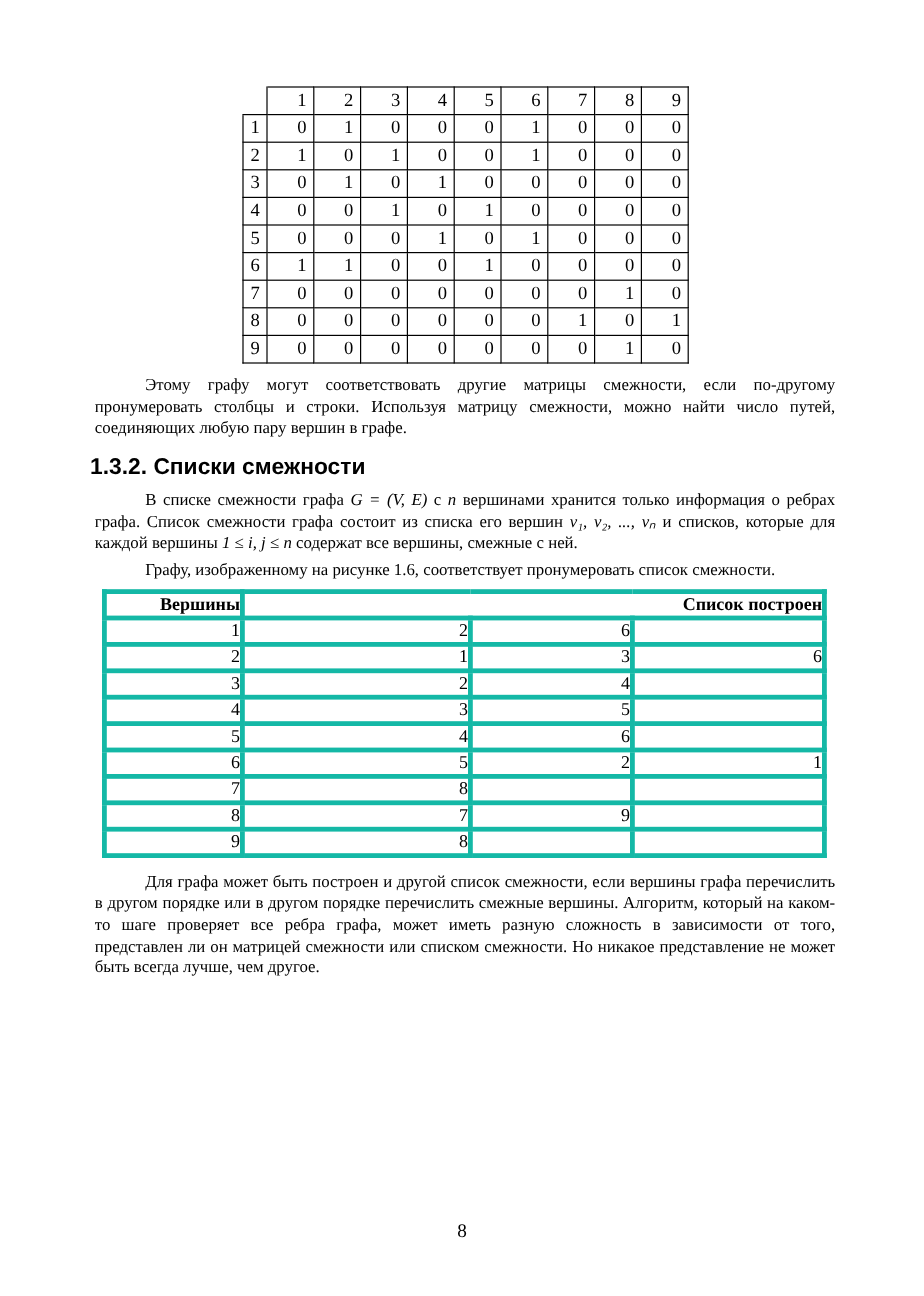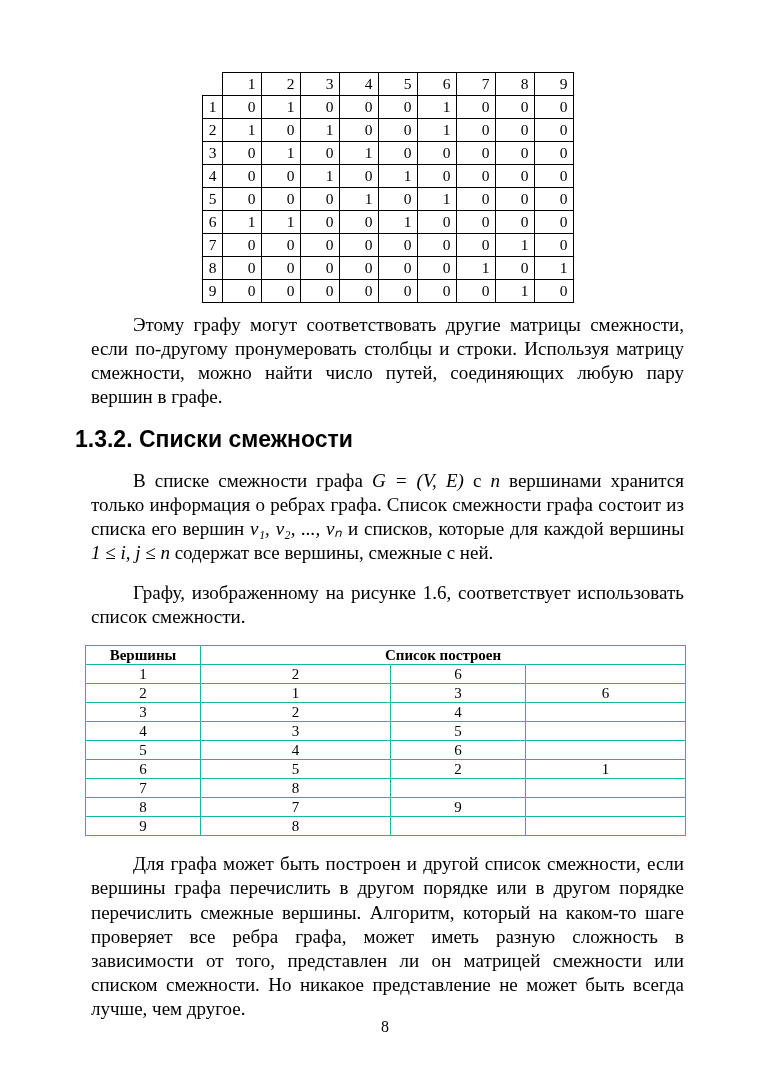--- a/index.html
+++ b/index.html
@@ -15,33 +15,33 @@
   
   .matrix{margin:0 auto 10px;}
   .matrix td{
     border:1px solid #000;width:33px;height:22px;
     text-align:right;padding:0 5px 0 0;font-size:15.5px;line-height:22px;
   }
   .matrix td.rlabel{width:14px;min-width:14px;}
   .matrix td.corner{border-left:none;border-top:none;}
 
   
-  p.body{margin:16px;text-align:justify;text-indent:42px;font-size:19px;line-height:1.27;}
+  p.body{margin:4px;text-align:justify;text-indent:42px;font-size:14px;line-height:1.27;}
   p.body.sp{margin-top:8px;}
   .i{font-style:italic;}
 
   h2.heading{
     font-family:"Liberation Sans", sans-serif;
-    font-size:23px;font-weight:bold;margin:13px 0 8px 0;
+    font-size:19px;font-weight:bold;margin:13px 0 8px 0;
   }
 
   
   .adj{width:600px;margin:7px 0 12px 10px;table-layout:fixed;}
   .adj td{
-    border:1px solid #14b8a6;text-align:center;font-size:15px;
+    border:4px solid #14b8a6;text-align:right;font-size:15px;
     height:18px;line-height:18px;padding:0;overflow:hidden;
   }
   .adj tr.hdr td{font-weight:bold;}
 
   .pagenum{
     position:absolute;left:0;bottom:44px;width:100%;
     text-align:center;font-size:16px;
   }
 </style>
 </head>
@@ -188,21 +188,21 @@
   </table>
 
   <p class="body sp">Этому графу могут соответствовать другие матрицы смежности, если по-другому пронумеровать столбцы и строки. Используя матрицу смежности, можно найти число путей, соединяющих любую пару вершин в графе.</p>
 
   <h2 class="heading">1.3.2. Списки смежности</h2>
 
   <p class="body">
     
   <span class="">В списке смежности графа </span><span class="i">G = (V, E)</span><span class=""> с </span><span class="i">n</span><span class=""> вершинами хранится только информация о ребрах графа. Список смежности графа состоит из списка его вершин </span><span class="i">v₁, v₂, ..., vₙ</span><span class=""> и списков, которые для каждой вершины </span><span class="i">1 ≤ i, j ≤ n</span><span class=""> содержат все вершины, смежные с ней.</span></p>
 
-  <p class="body">Графу, изображенному на рисунке 1.6, соответствует использовать список смежности.</p>
+  <p class="body">Графу, изображенному на рисунке 1.6, соответствует пронумеровать список смежности.</p>
 
   <table class="adj">
     <colgroup>
       <col style="width:115px">
         <col style="width:190px">
         <col style="width:135px">
         <col style="width:160px">
     </colgroup>
     <tbody>
       <tr class="hdr">

